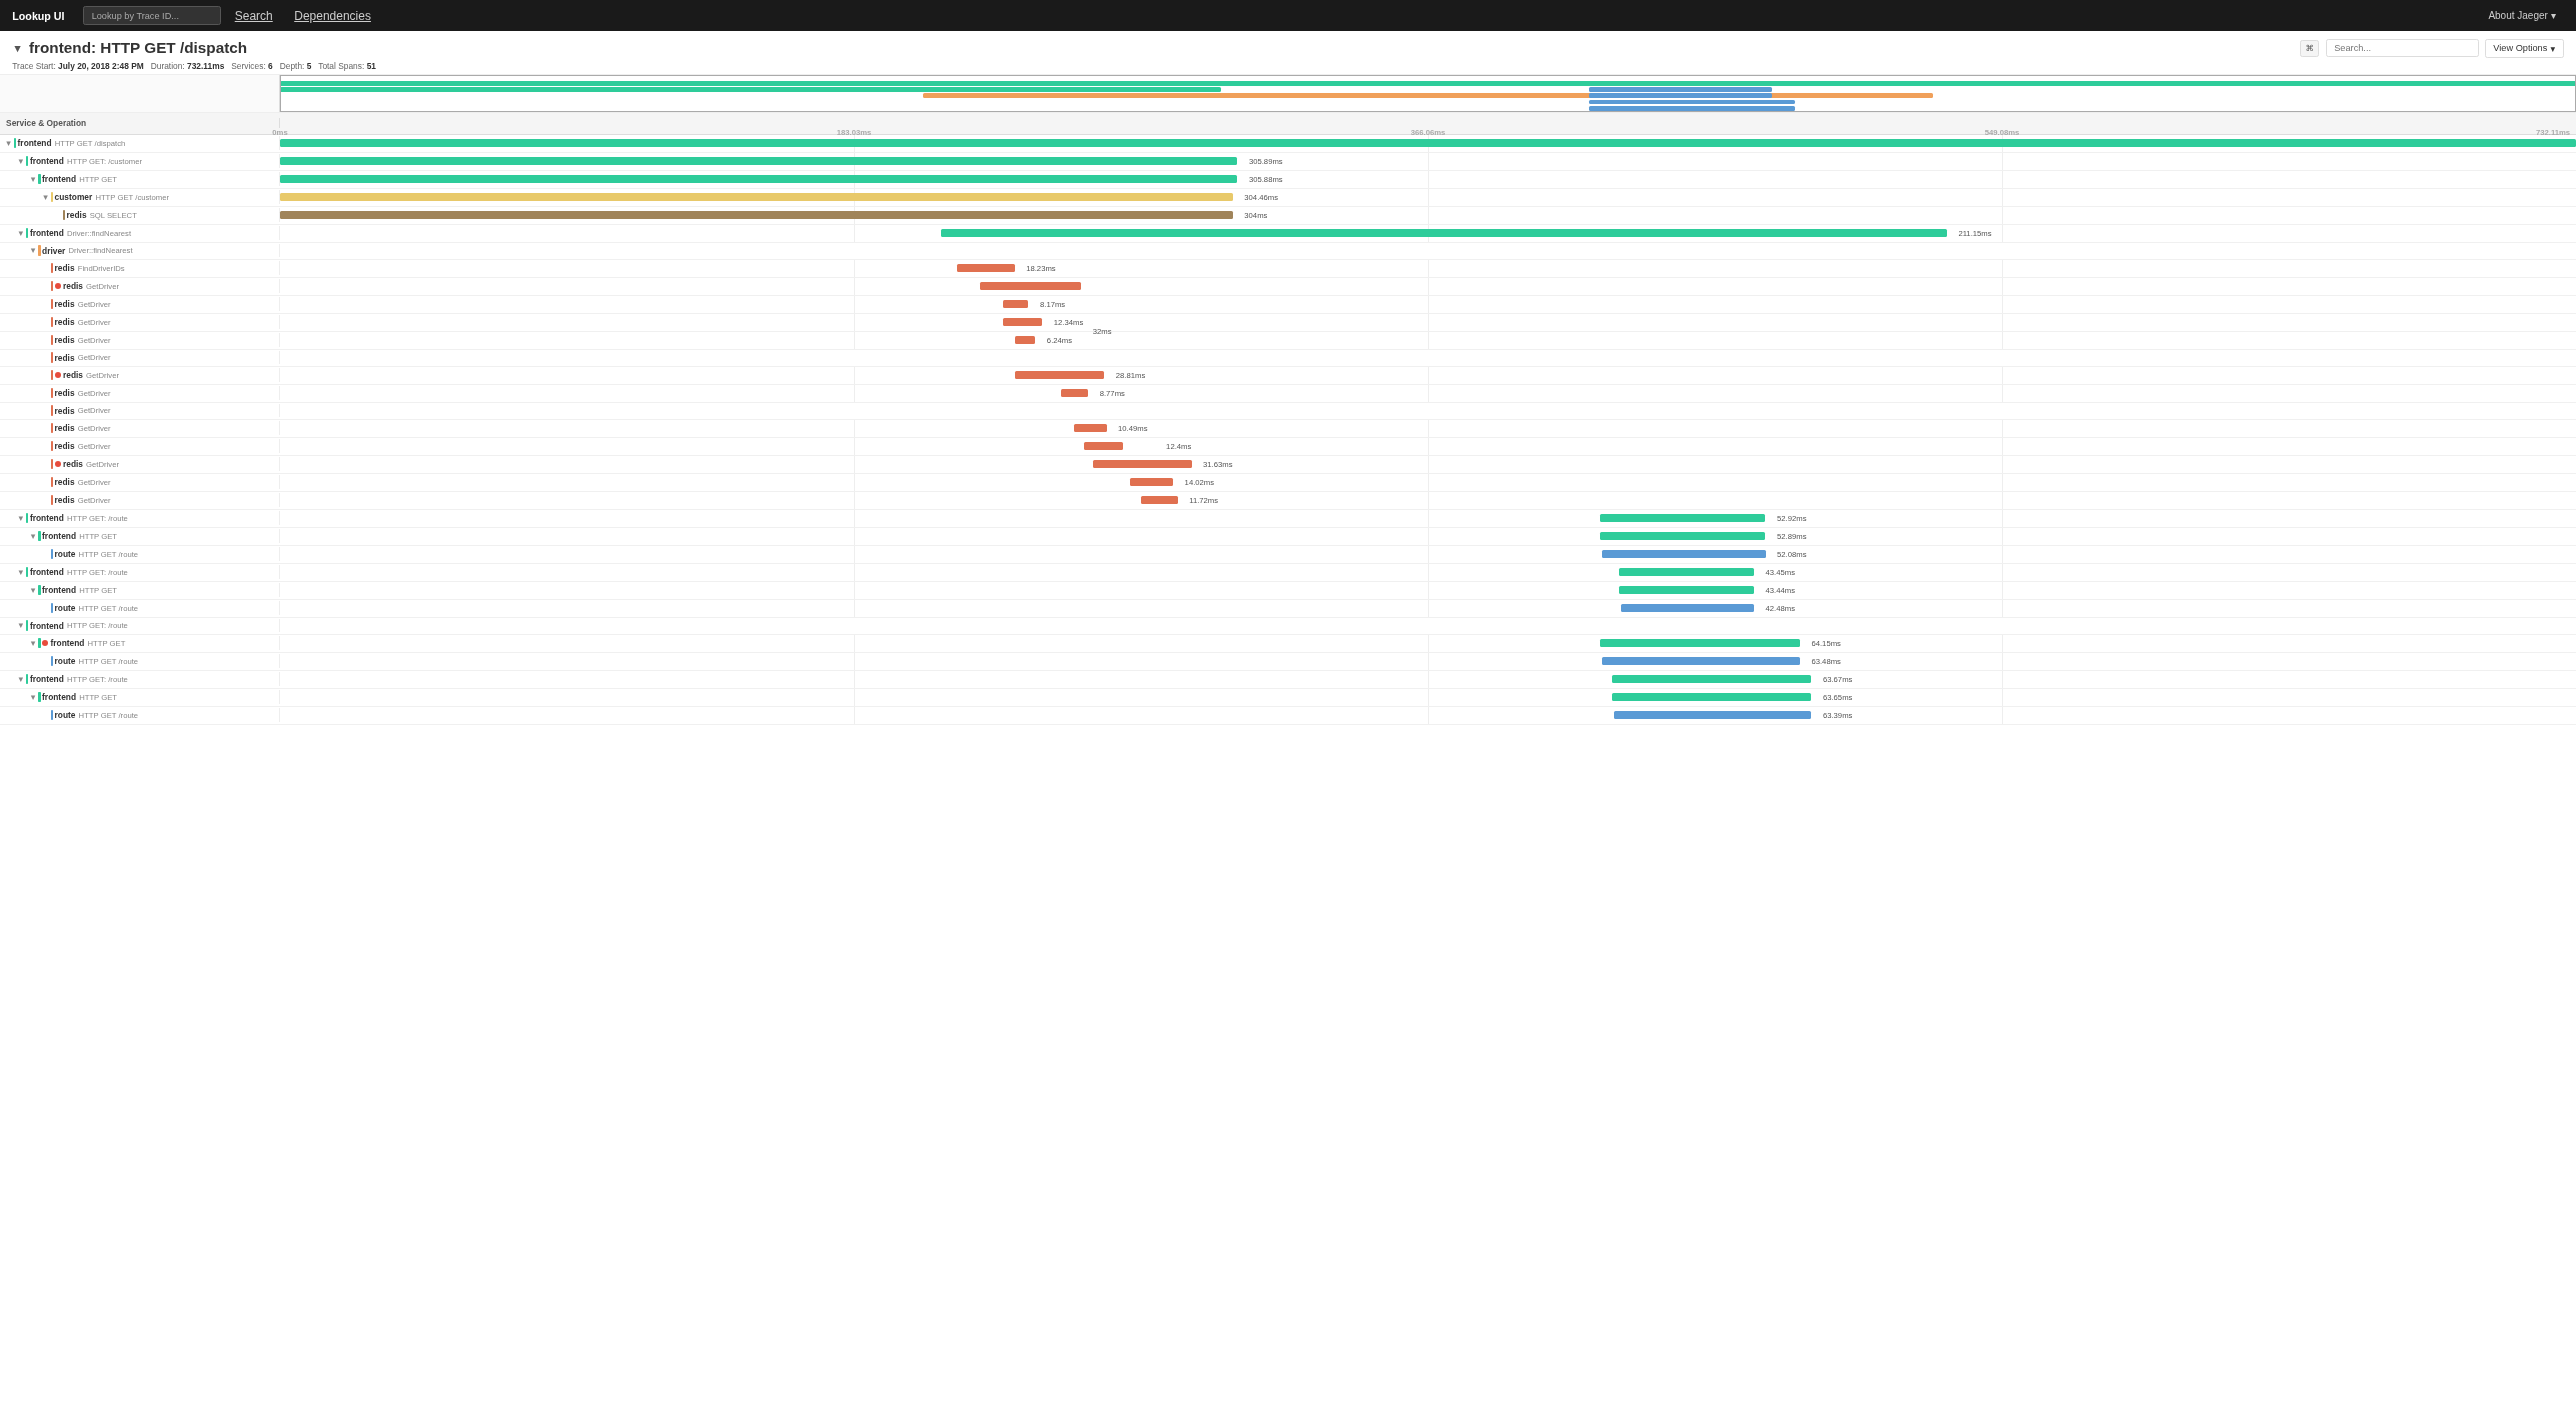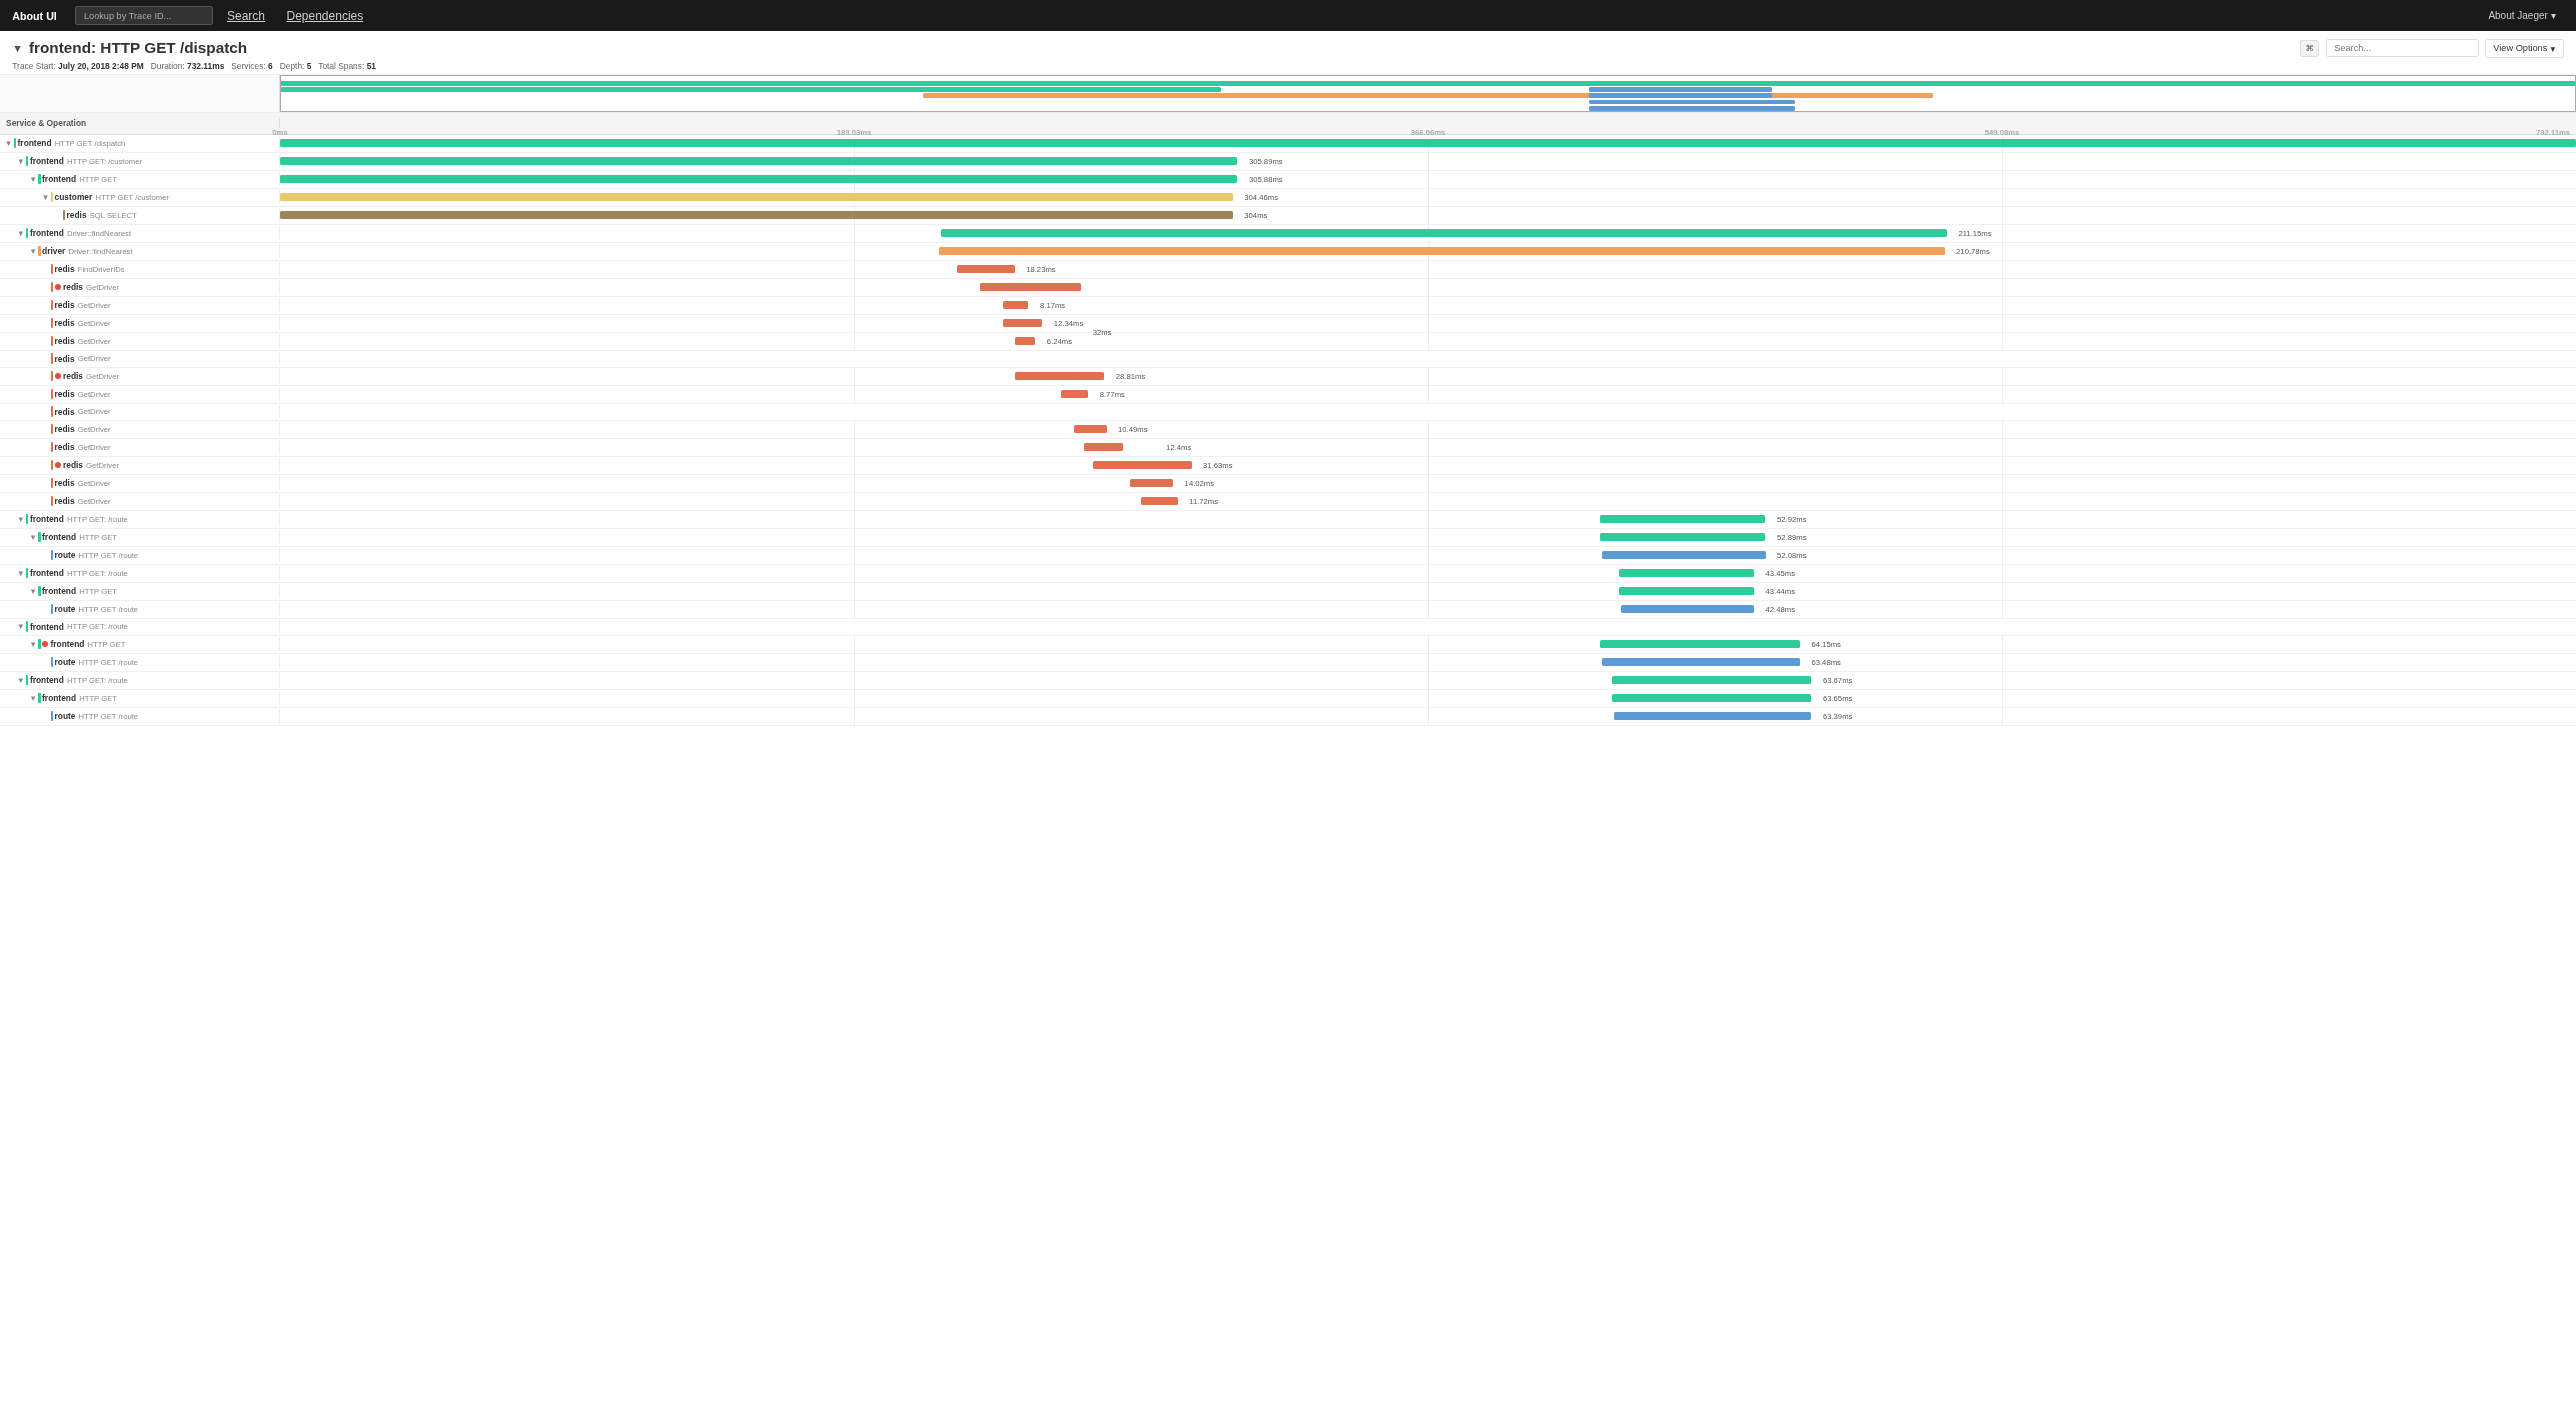--- a/index.html
+++ b/index.html
@@ -264,21 +264,21 @@
       height: 10.7px;
       margin-right: 1.5px;
       flex-shrink: 0;
       border-radius: 0.8px;
     }
   </style>
 </head>
 <body>
 
 <nav class="navbar">
-  <span class="navbar-brand">About UI</span>
+  <span class="navbar-brand">Lookup UI</span>
   <input class="navbar-search-input" type="text" placeholder="Lookup by Trace ID..." style="">
   <button class="navbar-btn">Search</button>
   <button class="navbar-btn">Dependencies</button>
   <div class="navbar-right">
     <button class="about-btn">
       <span>About Jaeger</span>
       <span>▾</span>
     </button>
   </div>
 </nav>
@@ -433,27 +433,20 @@
       </div>
     </div>
     <div class="span-row">
       <div class="span-label-col">
         <span class="span-indent" style="width: 24.5px; display: inline-block;"></span>
         <span class="span-chevron">▼</span>
         <span class="v-line-colored" style="background: rgb(240, 160, 90);"></span>
         <span class="span-svc">driver</span>
         <span class="span-op">Driver::findNearest</span>
       </div>
-      <div class="span-bar-col">
-        <div style="position: absolute; left: 25%; top: 0px; bottom: 0px; width: 0.8px; background: rgb(238, 238, 238);"></div>
-        <div style="position: absolute; left: 50%; top: 0px; bottom: 0px; width: 0.8px; background: rgb(238, 238, 238);"></div>
-        <div style="position: absolute; left: 75%; top: 0px; bottom: 0px; width: 0.8px; background: rgb(238, 238, 238);"></div>
-        <div class="span-bar" style="left: 28.7%; width: 43.8%; background: rgb(240, 160, 90);"></div>
-        <span class="span-time-label" style="left: 73%;">210.78ms</span>
-      </div>
     </div>
     <div class="span-row">
       <div class="span-label-col">
         <span class="span-indent" style="width: 37px; display: inline-block;"></span>
         <span class="span-chevron"></span>
         <span class="v-line-colored" style="background: rgb(224, 112, 80);"></span>
         <span class="span-svc">redis</span>
         <span class="span-op">FindDriverIDs</span>
       </div>
       <div class="span-bar-col">

